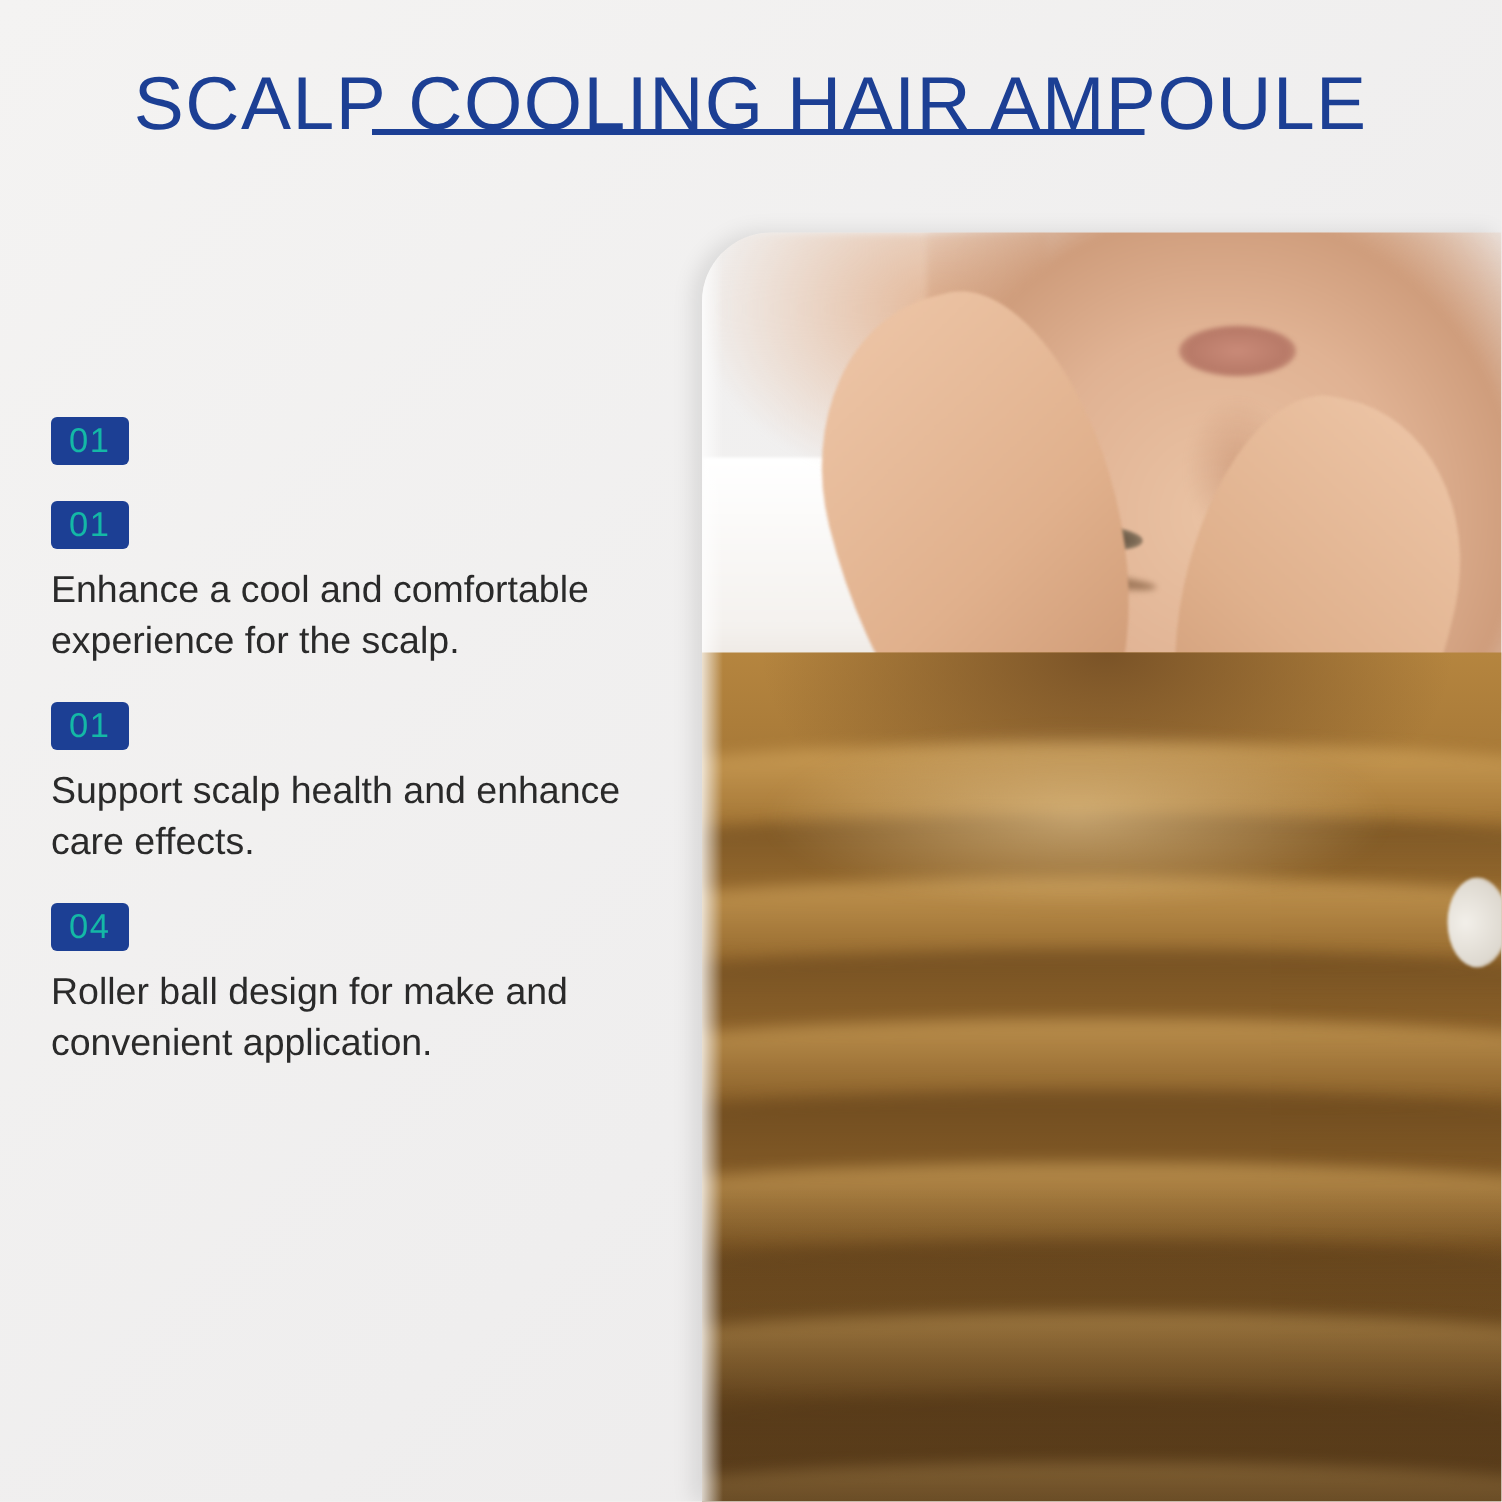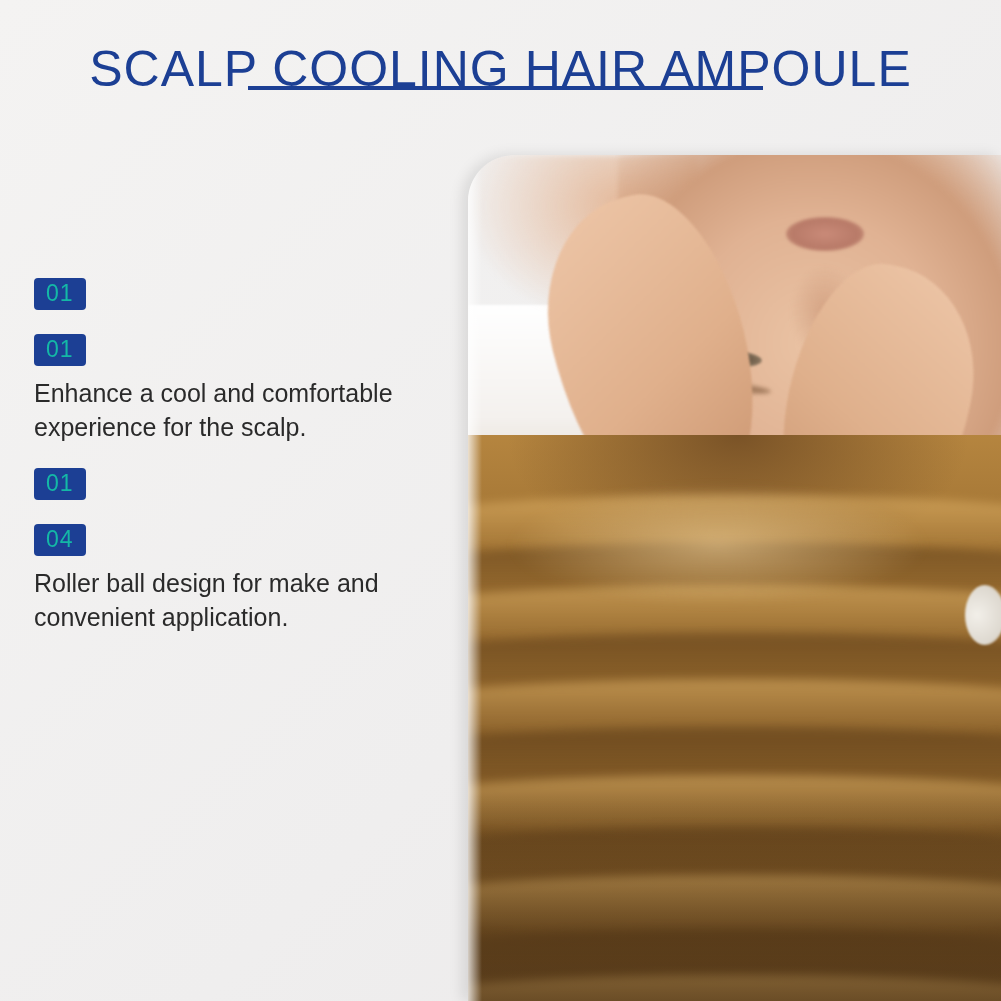--- a/index.html
+++ b/index.html
@@ -265,20 +265,21 @@
       <span class="num-badge">01</span>
     </div>
 
     <div class="feature">
       <span class="num-badge">01</span>
       <div class="feature-text">Enhance a cool and comfortable experience for the scalp.</div>
     </div>
 
     <div class="feature">
       <span class="num-badge">01</span>
+      <div class="feature-text">Support scalp health and enhance care effects.</div>
     </div>
 
     <div class="feature">
       <span class="num-badge">04</span>
       <div class="feature-text">Roller ball design for make and convenient application.</div>
     </div>
 
   </div>
 
   <div class="photo">

